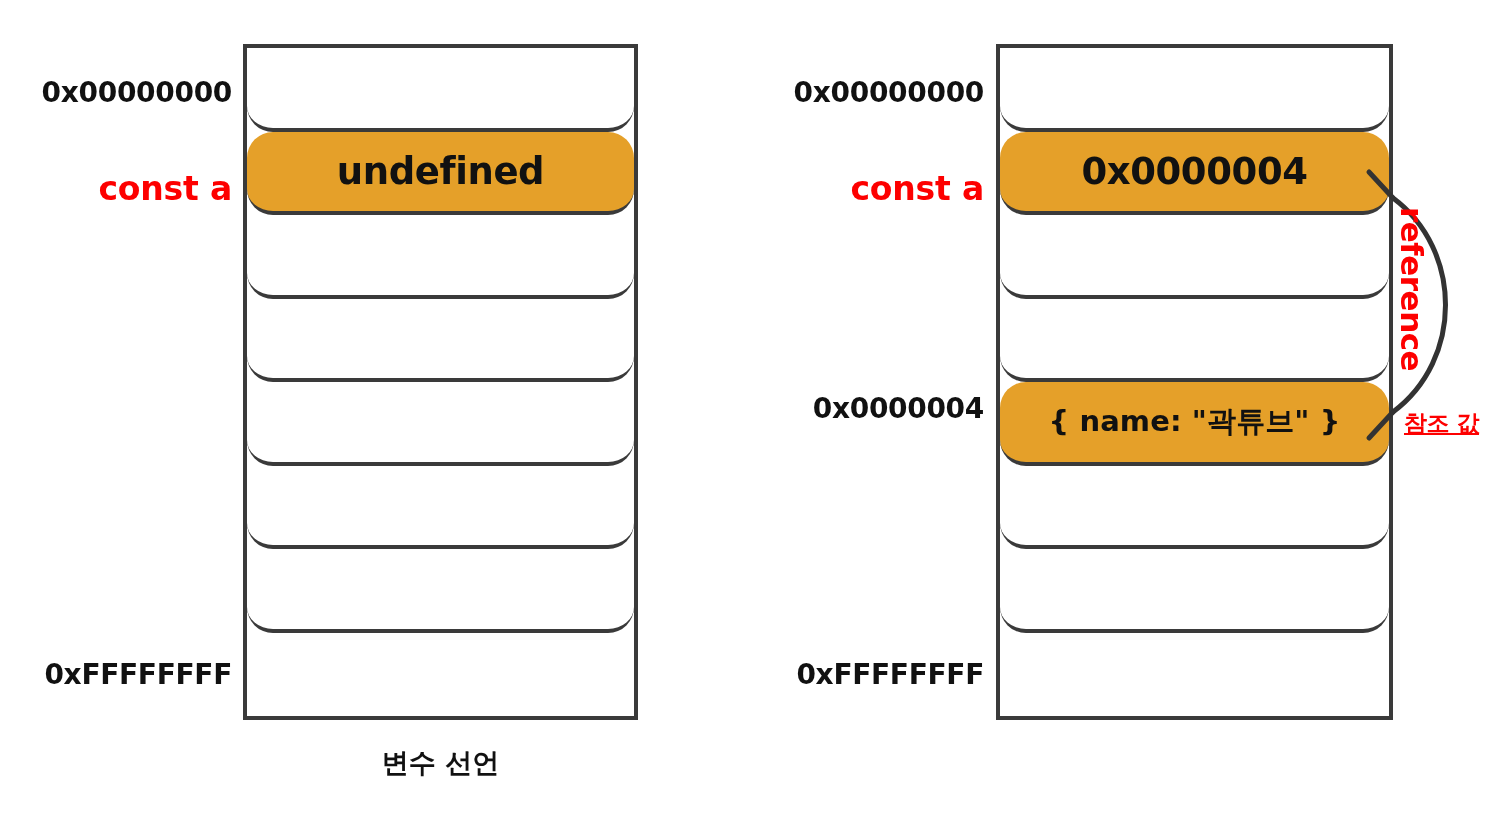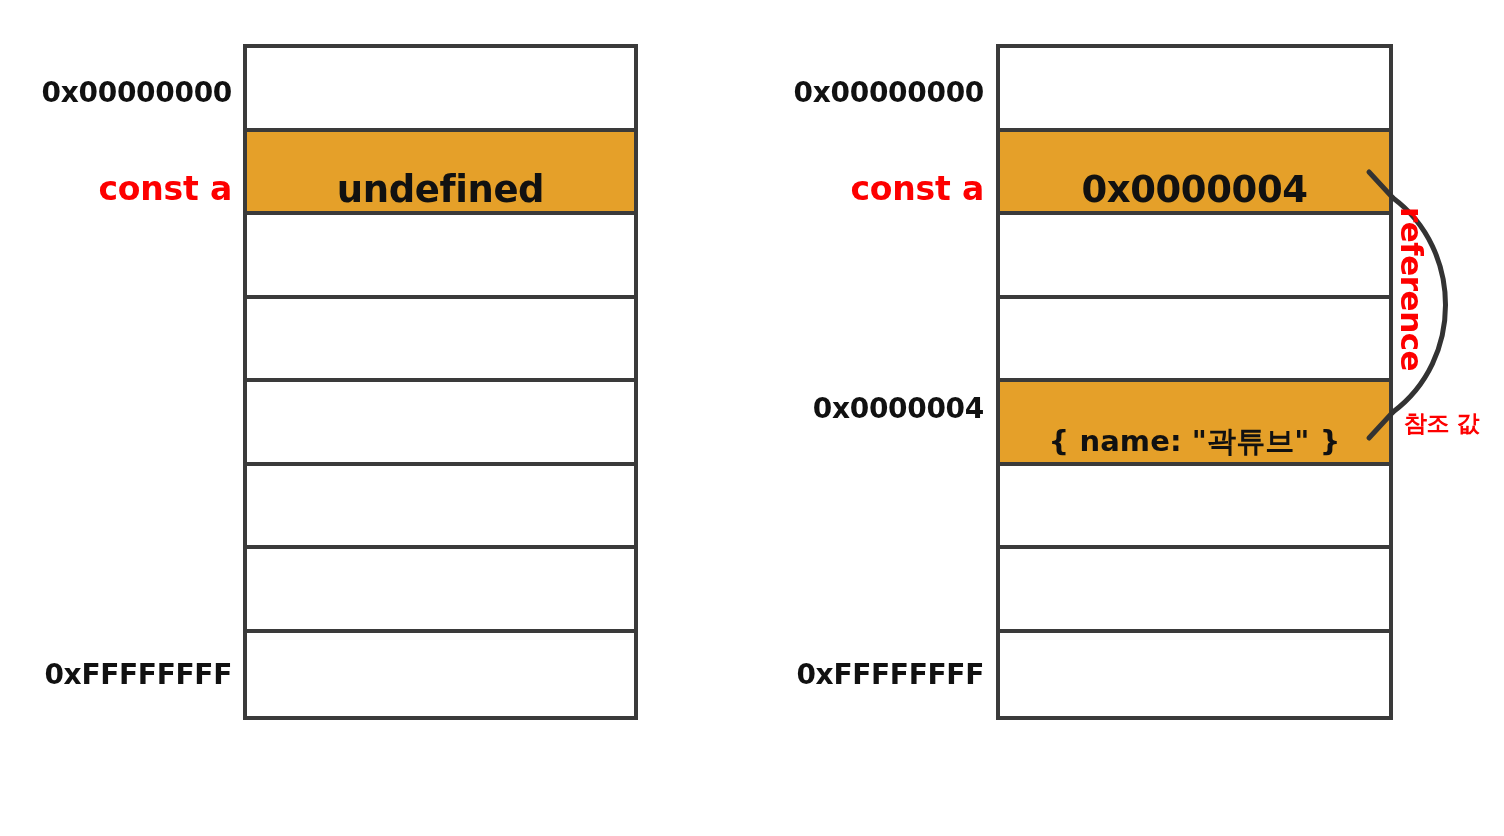--- a/index.html
+++ b/index.html
@@ -32,23 +32,24 @@
     background: #ffffff;
   }
   .mem-table.left  { left: 243px; top: 44px; width: 395px; height: 676px; }
   .mem-table.right { left: 244px; top: 44px; width: 397px; height: 676px; }
 
   .mem-row {
     height: 12.5%;
     box-sizing: border-box;
     border-bottom: 4px solid #3a3a3a;
     display: flex;
-    align-items: flex-end;
+    align-items: center;
     justify-content: center;
     position: relative;
+    border-radius: 26px;
   }
   .mem-row:last-child { border-bottom: none; }
   .mem-row.filled { background: #e5a029; }
 
   .cell-text {
     font-size: 29px;
     font-weight: 700;
     color: #111111;
     letter-spacing: 0.1px;
     white-space: nowrap;
@@ -115,20 +116,21 @@
   }
   .ref-ko {
     position: absolute;
     left: 1404px;
     top: 408px;
     font-size: 23px;
     font-weight: 700;
     color: #fd0000;
     white-space: nowrap;
     letter-spacing: -0.5px;
+    text-decoration: underline;
   }
 </style>
 </head>
 <body>
 
 <div class="panel panel-left">
 
   <div class="addr" style="top:76px;">0x00000000</div>
   <div class="addr" style="top:658px;">0xFFFFFFFF</div>
 
@@ -154,20 +156,21 @@
       <span class="cell-text"></span>
     </div>
     <div class="mem-row">
       <span class="cell-text"></span>
     </div>
     <div class="mem-row">
       <span class="cell-text"></span>
     </div>
   </div>
 
+  <div class="caption" style="left:243px; top:745px; width:395px;">변수 선언</div>
 </div>
 
 <div class="panel panel-right">
 
   <div class="addr" style="top:76px;">0x00000000</div>
   <div class="addr" style="top:392px;">0x0000004</div>
   <div class="addr" style="top:658px;">0xFFFFFFFF</div>
 
   <div class="varlabel" style="left:22px; top:160px; width:210px;">const a</div>
 

